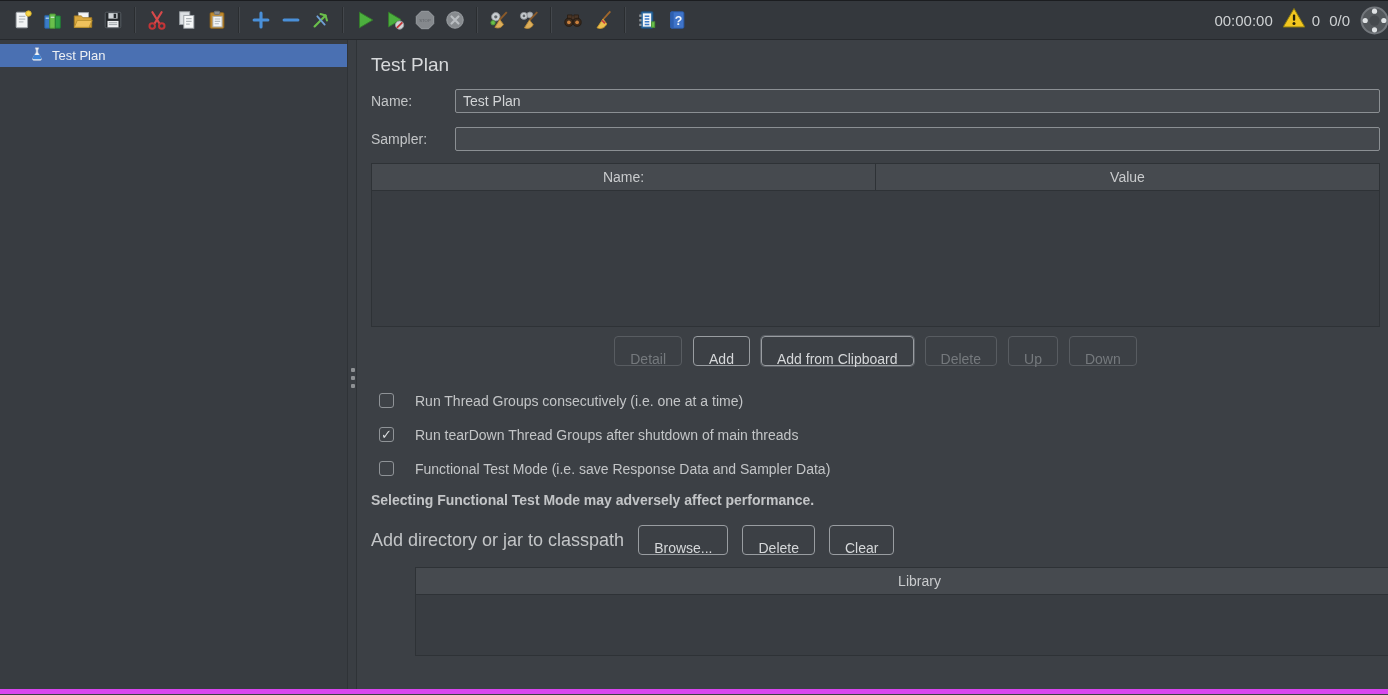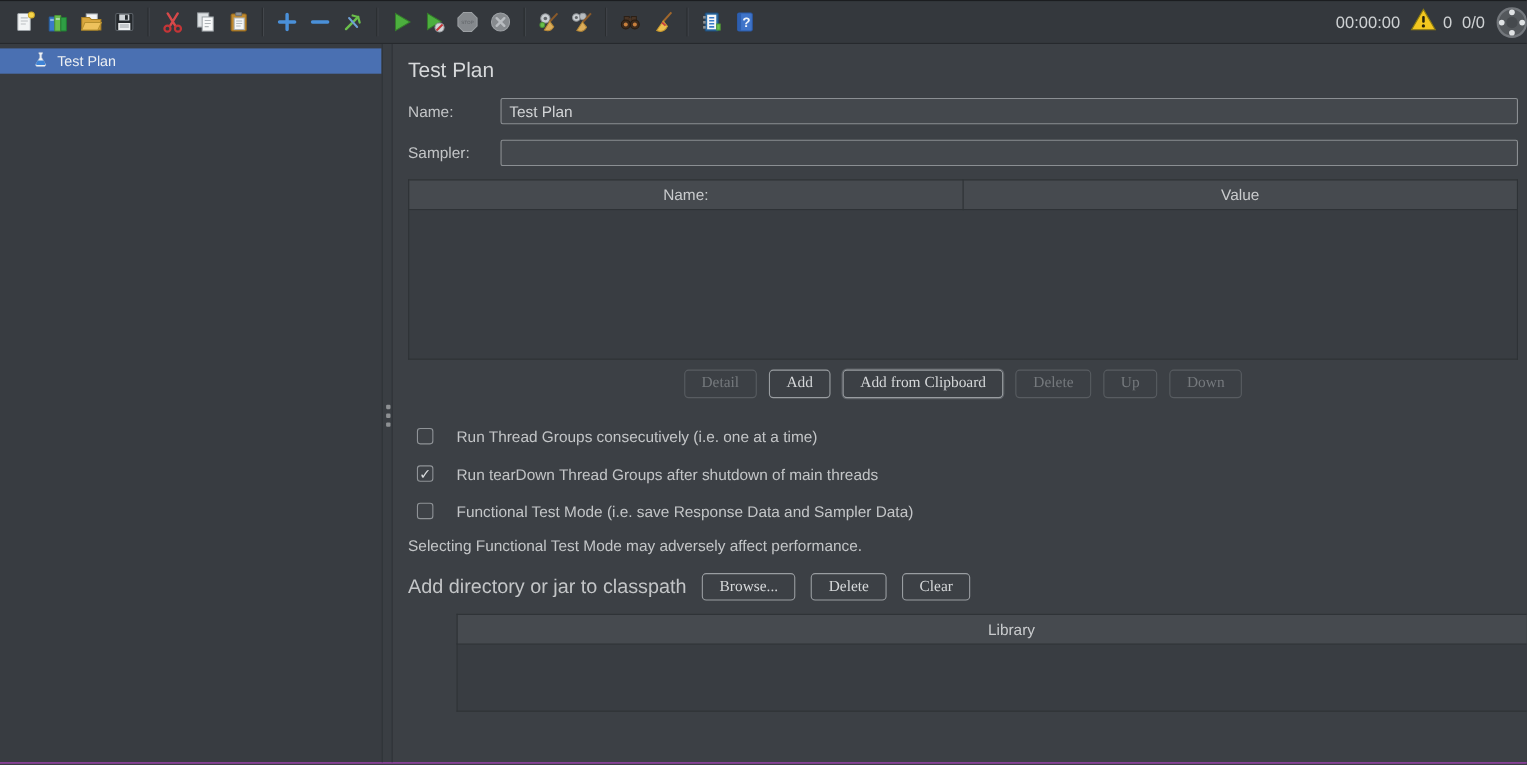--- a/index.html
+++ b/index.html
@@ -18,21 +18,21 @@
   }
   .tb-btn svg { width:22px; height:22px; display:block; }
   .tb-sep { width:0; height:26px; border-left:1px solid #2a2d30; border-right:1px solid #43474c; margin:0 6px; flex:0 0 auto; }
   .tb-right { margin-left:auto; display:flex; align-items:center; gap:9px; }
   .status-text { font-size:15px; color:#ced1d3; }
   .warn-wrap { display:flex; align-items:center; gap:6px; }
   .warn-wrap svg { width:24px; height:22px; }
   .wheel { width:31px; height:31px; margin-right:-8px; }
 
   
-  .layout { display:flex; height:654px; border-bottom:1px solid #d946ef; }
+  .layout { display:flex; height:654px; border-bottom:5px solid #d946ef; }
   .tree { width:347px; background:#383c41; padding-top:4px; }
   .tree-row {
     height:23px; display:flex; align-items:center; gap:7px; padding-left:29px;
     font-size:13px; color:#edf0f3; background:#4a70b2; cursor:default;
   }
   .tree-row svg { width:16px; height:16px; }
   .splitter {
     width:10px; background:#3a3e43; position:relative;
     border-left:1px solid #2f3337; border-right:1px solid #2f3337; cursor:col-resize;
   }
@@ -57,38 +57,38 @@
   table.grid th {
     height:27px; background:#464a4f; border:1px solid #2e3236; font-weight:normal;
     font-size:14px; color:#c9cbcd; text-align:center;
   }
   table.grid td { background:#393d42; border:1px solid #2e3236; }
   td.udv-body { height:136px; }
   td.lib-body { height:61px; }
 
   .btn-row { margin-top:9px; display:flex; justify-content:center; gap:11px; }
   .btn {
-    height:26px; padding:4px 15px; background:transparent; border-radius:4px;
-    font-size:14px; font-family:Liberation Serif, serif; cursor:default;
+    height:26px; padding:14px 15px; background:transparent; border-radius:4px;
+    font-size:14px; font-family:Liberation Sans, sans-serif; cursor:default;
     border:1px solid #999da1; color:#d6d8da;
   }
   .btn.focus { box-shadow:0 0 0 1px #5d6océan; box-shadow:0 0 0 1px #5d6167; }
   .btn:disabled, .btn.disabled { border-color:#585c61; color:#75797d; }
 
   .cb-row { display:flex; align-items:center; gap:21px; padding-left:8px; height:17px;text-align:right; }
   .cb-row.first { margin-top:26px; }
   .cb-row + .cb-row { margin-top:17px; }
   .cb-box {
     width:15px; height:15px; background:#3e4247; border:1px solid #8f9397; border-radius:3px;
     display:flex; align-items:center; justify-content:center;
     font-size:13px; line-height:13px; color:#dadcde; flex:0 0 auto;
   }
   .cb-label { font-size:14px; color:#c3c5c7; }
 
-  .note { margin-top:15px; font-size:14px; color:#c3c5c7; height:17px; }
+  .note { margin-top:15px; font-size:14px; color:#c3c5c7; height:17px;font-weight:bold; }
 
   .classpath-row { margin-top:16px; display:flex; align-items:center; gap:14px; }
   .classpath-row .btn { height:25px; }
   .classpath-label { font-size:18px; color:#c3c5c7; }
   .lib-table { margin-top:13px;margin-left:44px; }
 </style>
 </head>
 <body>
 
 <div class="toolbar">

